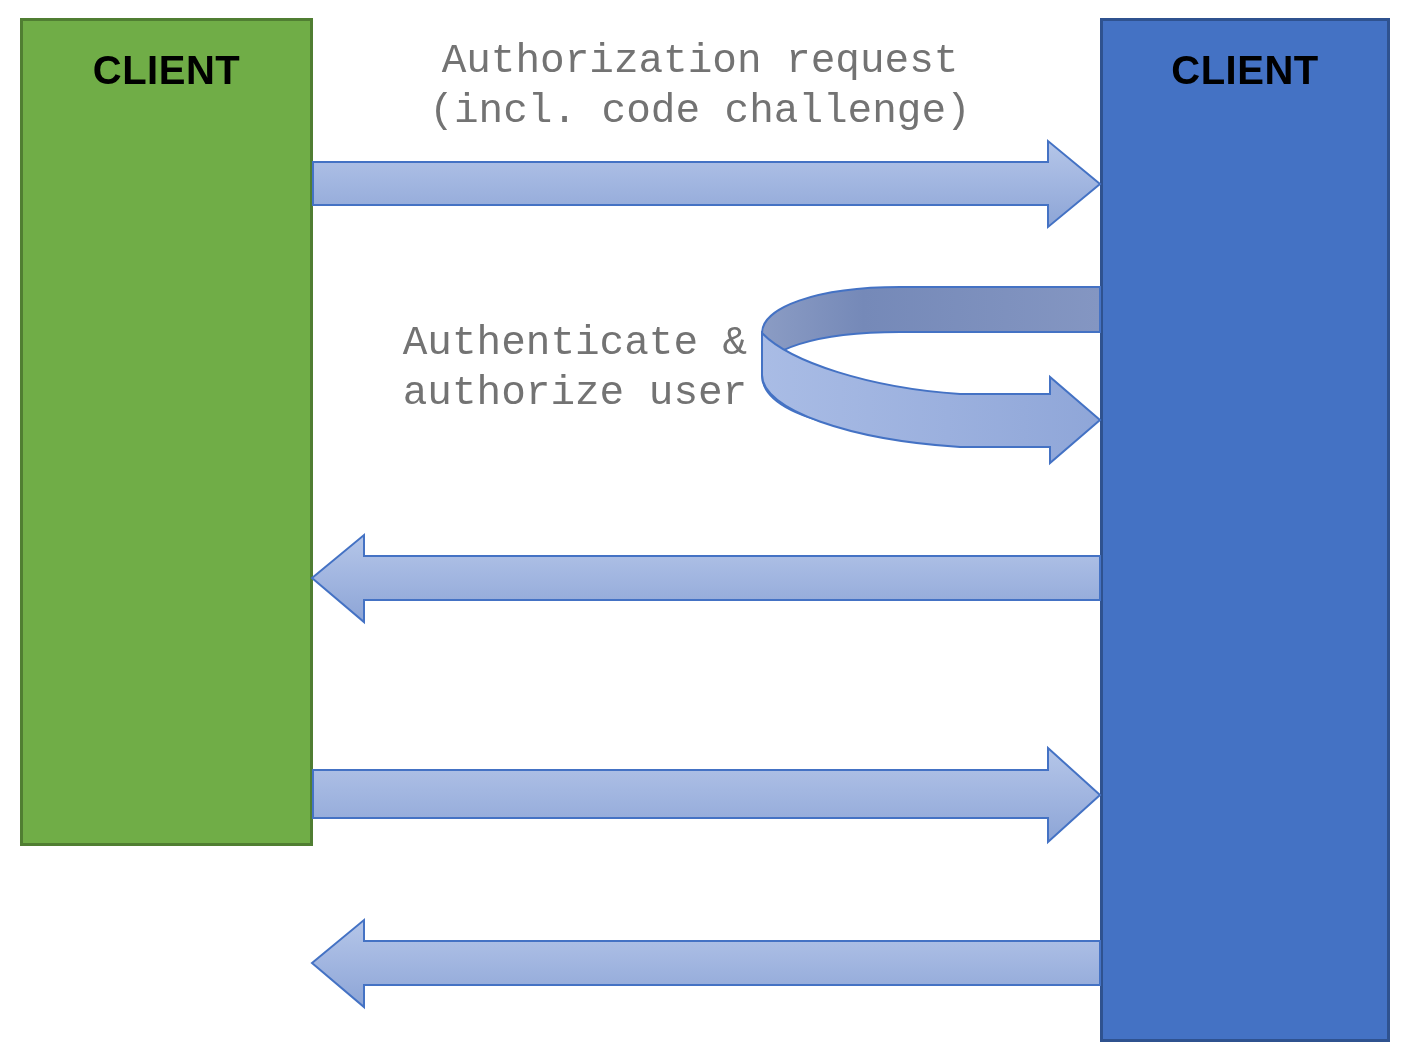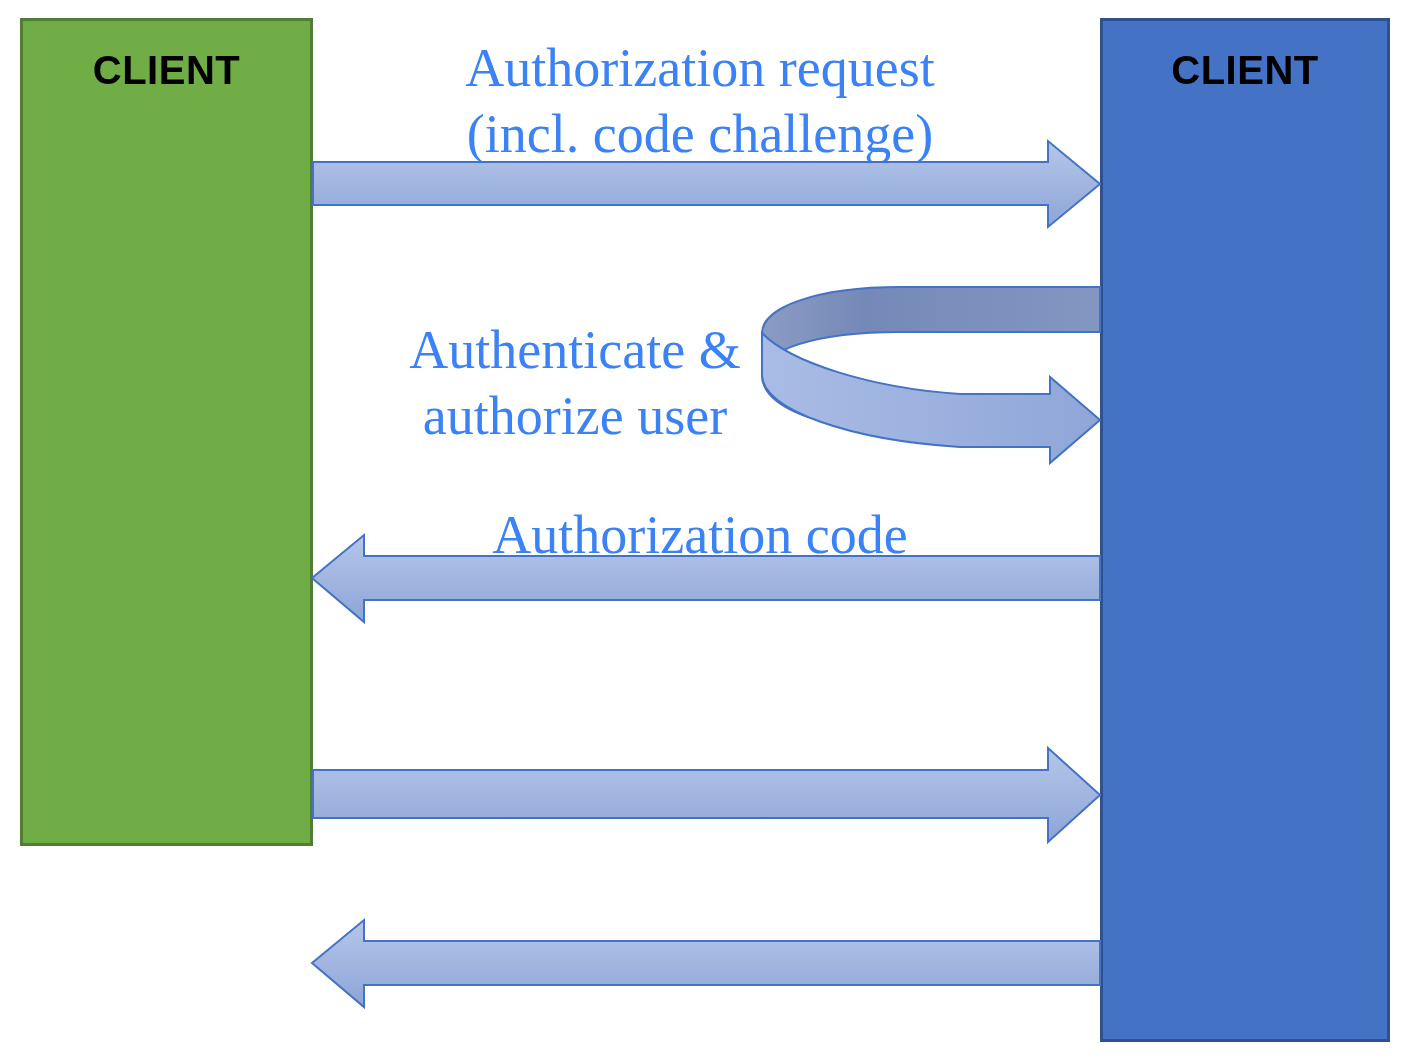--- a/index.html
+++ b/index.html
@@ -47,25 +47,25 @@
     height: 1024px;
     background: #4472C4;
     border: 3px solid #2F528F;
   }
   #client-label { top: 27px; }
   #server-label { top: 27px; }
 
   .msg-label {
     position: absolute;
     text-align: center;
-    color: #3b82f6;
-    font-size: 54px;
+    color: #737373;
+    font-size: 41px;
     line-height: 1.22;
     white-space: pre-line;
-    font-family: Liberation Serif, serif;
+    font-family: Liberation Mono, monospace;
   }
   .arrow-svg {
     position: absolute;
     overflow: visible;
   }
 </style>
 </head>
 <body>
 
 <div id="canvas">
@@ -140,21 +140,20 @@
              L 1050,447
              L 1050,463
              L 1100,420
              L 1050,377
              L 1050,394
              L 960,394
              C 870,388 790,362 762,333
              Z" fill="url(#gradLoopBottom)" stroke="#4472C4" stroke-width="2"></path>
   </svg>
 
-  <div class="msg-label" style="left:300px; top:503px; width:800px;">Authorization code</div>
 
   <svg class="arrow-svg" style="left:0px; top:0px; width:1420px; height:1060px;" viewBox="0 0 1420 1060">
     <defs>
       <linearGradient id="gradLeft1" x1="0" y1="0" x2="0" y2="1">
         <stop offset="0%" stop-color="#B5C6E8"></stop>
         <stop offset="45%" stop-color="#A3B7E1"></stop>
         <stop offset="100%" stop-color="#8DA5D6"></stop>
       </linearGradient>
     </defs>
     <polygon points="312,578 364,535 364,556 1100,556 1100,600 364,600 364,622" fill="url(#gradLeft1)" stroke="#4472C4" stroke-width="2"></polygon>

